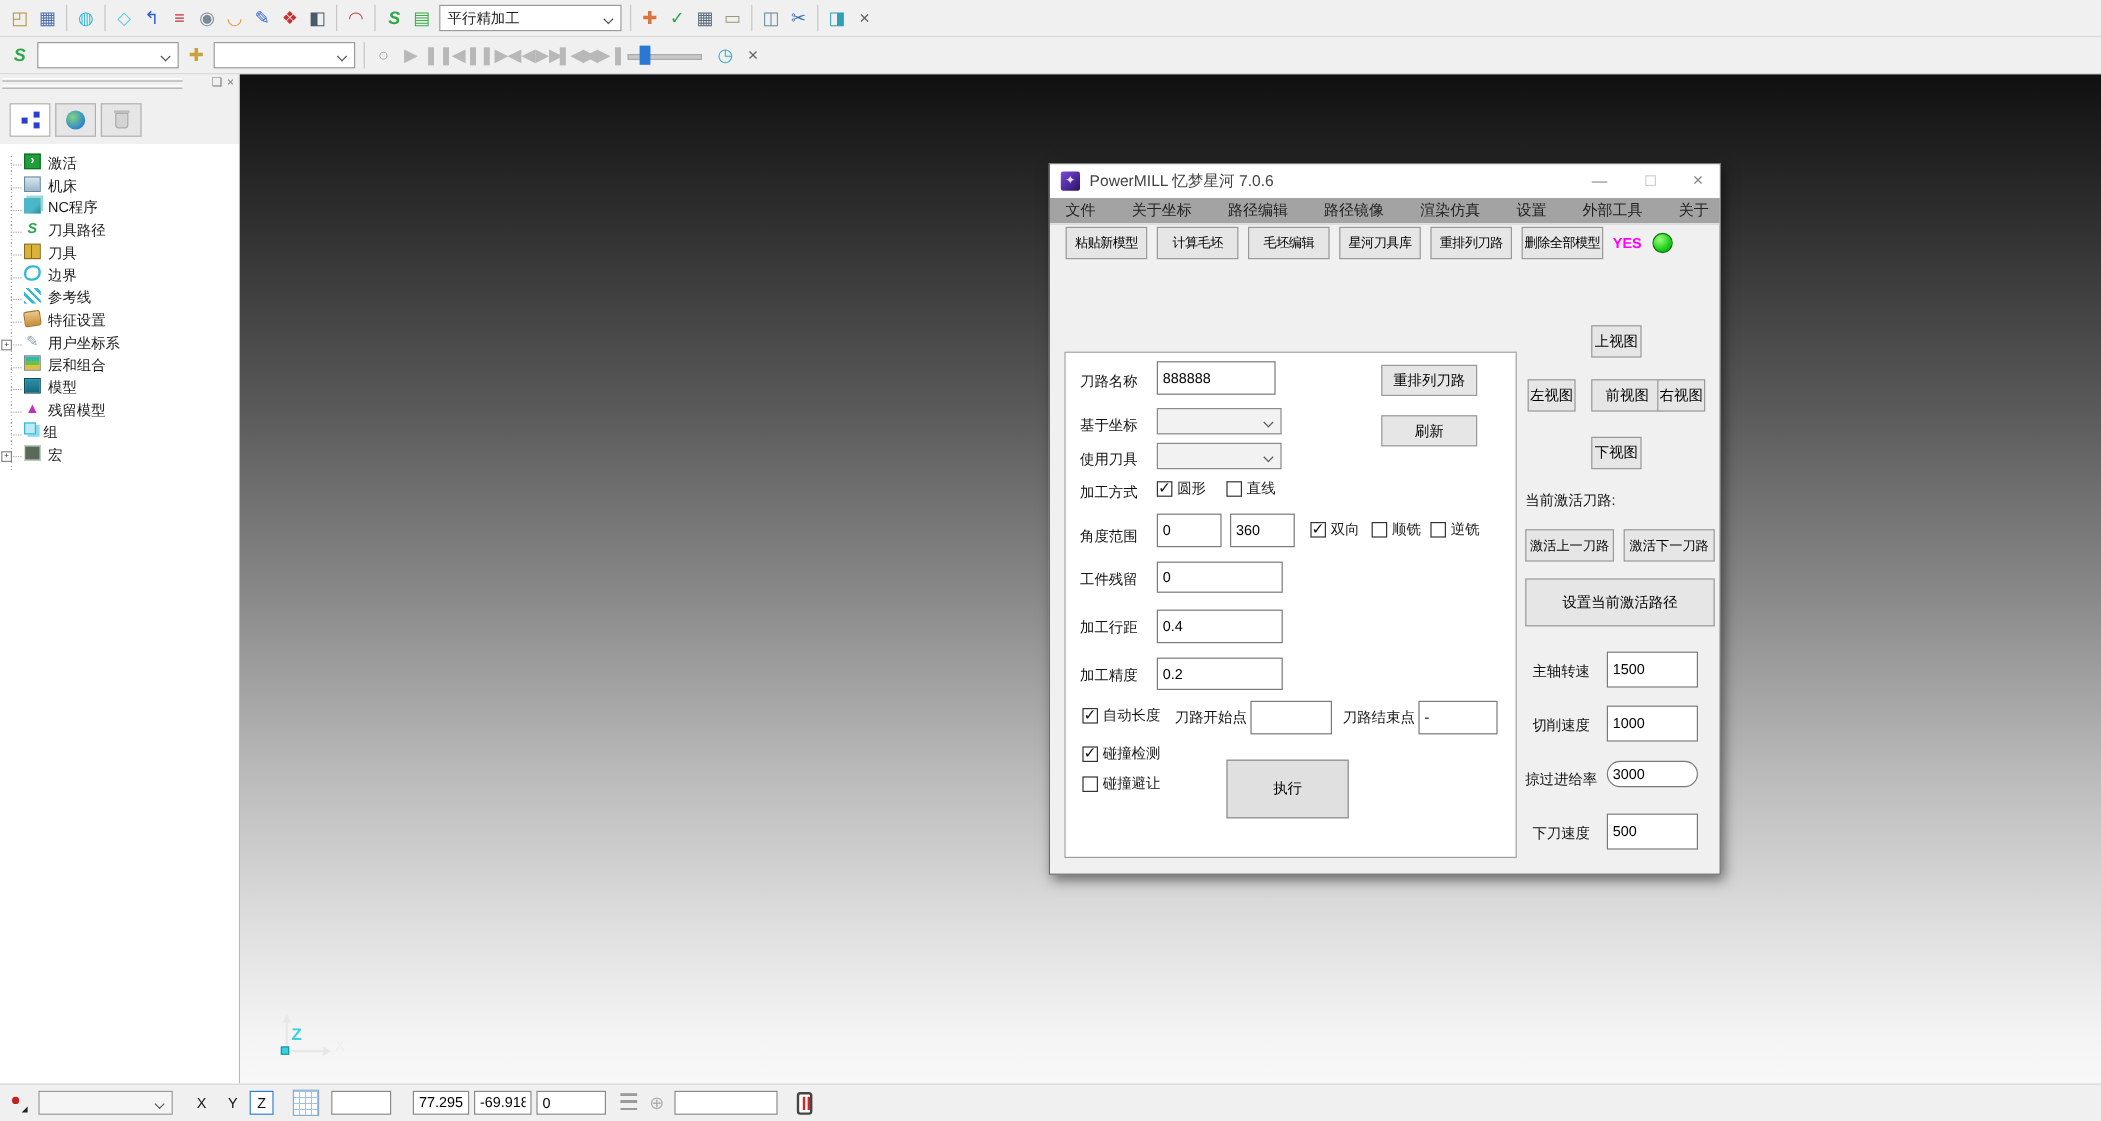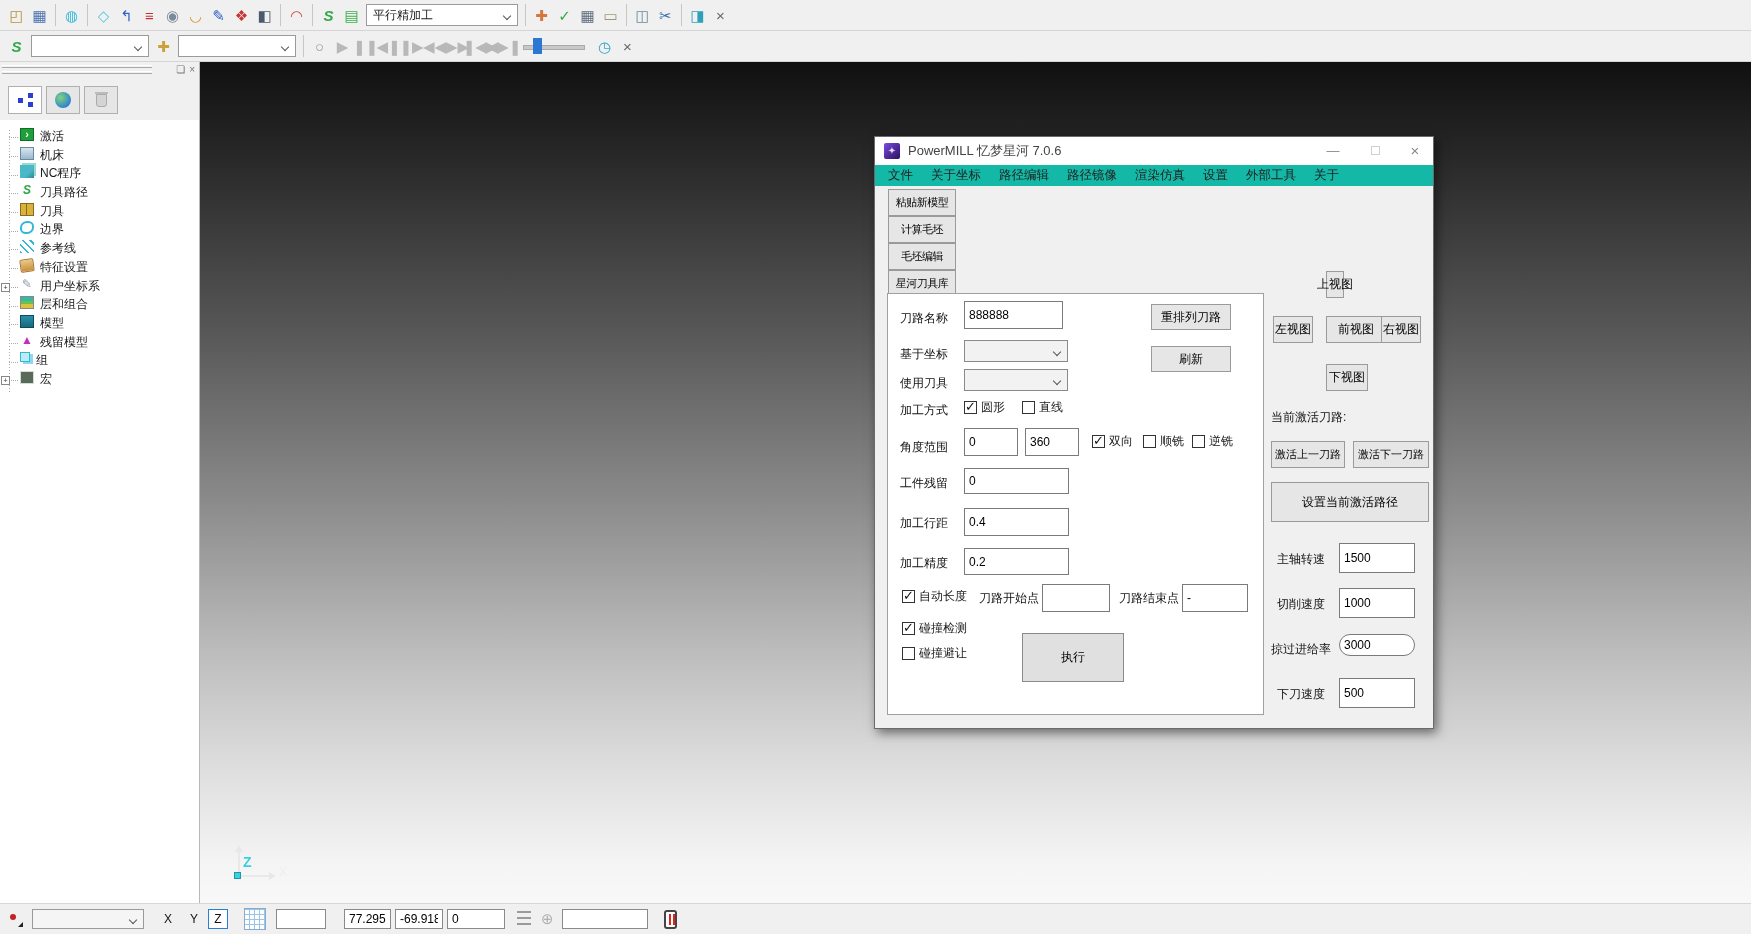--- a/index.html
+++ b/index.html
@@ -76,24 +76,24 @@
   
   #dialog{position:absolute;left:874px;top:136px;width:560px;height:593px;background:#f0f0f0;border:1px solid #6a6a6a;box-shadow:3px 4px 10px rgba(0,0,0,.5);}
   .dlg-titlebar{position:relative;height:28px;background:#fff;display:flex;align-items:center;}
   .dlg-app-icon{width:16px;height:16px;margin:0 8px 0 9px;background:linear-gradient(135deg,#7a4ae0,#2a1060);border-radius:2px;color:#e8d8ff;font-size:10px;line-height:16px;text-align:center;flex:none;}
   .dlg-title{font-size:13px;color:#444;}
   .win-btn{position:absolute;top:0;width:30px;height:27px;display:flex;align-items:center;justify-content:center;color:#888;font-size:13px;}
   .win-min{left:443px;}
   .win-max{left:485px;color:#c8c8c8;}
   .win-max i{display:block;width:9px;height:9px;border:1px solid #d0d0d0;}
   .win-close{left:525px;font-size:15px;}
-  .dlg-menubar{height:22px;background:#14b8a6;display:flex;align-items:center;padding-left:4px;border-bottom:1px solid #eee;}
+  .dlg-menubar{height:22px;background:#a3a3a3;display:flex;align-items:center;padding-left:4px;border-bottom:1px solid #eee;justify-content:space-between;}
   .menu-item{padding:0 9px;font-size:12.5px;color:#222;white-space:nowrap;}
   .quick-row{position:absolute;left:13px;display:flex;align-items:center;}
-  #quick1{top:52px;flex-direction:column;}
+  #quick1{top:52px;}
   #quick2{top:88px;}
   .qbtn{width:68px;height:27px;margin-right:8px;background:#e6e6e6;border:1px solid #9a9a9a;font-size:11px;letter-spacing:-0.5px;display:flex;align-items:center;justify-content:center;white-space:nowrap;flex:none;}
   .magenta{color:#f0f;font-weight:bold;font-size:12px;white-space:nowrap;}
   .green-dot{width:17px;height:17px;border-radius:50%;margin-left:9px;background:radial-gradient(circle at 35% 30%,#9aff7a,#1ecc1e 60%,#0a9a0a);border:1px solid #0a7a0a;flex:none;}
   .dlg-tabs{position:absolute;left:12px;top:134px;display:flex;align-items:flex-end;}
   .dtab{height:21px;padding:0 7px;border:1px solid #a0a0a0;border-bottom:none;background:#f0f0f0;font-size:12px;display:flex;align-items:center;white-space:nowrap;}
   .dtab.active{height:24px;background:#fff;position:relative;z-index:2;}
   .tab-panel{position:absolute;left:12px;top:156px;width:377px;height:422px;background:#fff;border:1px solid #a0a0a0;}
   .flabel{position:absolute;font-size:12px;color:#111;white-space:nowrap;}
   .tinput{position:absolute;background:#fff;border:1px solid #7a7a7a;font-family:"Liberation Sans","DejaVu Sans",sans-serif;font-size:12px;padding:0 4px;outline:none;}
@@ -378,21 +378,21 @@
         <span class="cb on"></span>
         <span>碰撞检测</span>
       </span>
       <span class="cbrow" style="left:14px;top:351px">
         <span class="cb"></span>
         <span>碰撞避让</span>
       </span>
       <button class="pbtn exec-btn" style="left:134px;top:339px;width:102px;height:49px">执行</button>
     </div>
 
-    <button class="pbtn" style="left:451px;top:134px;width:18px;height:27px">上视图</button>
+    <button class="pbtn" style="left:451px;top:134px;width:42px;height:27px">上视图</button>
     <button class="pbtn" style="left:398px;top:179px;width:40px;height:27px">左视图</button>
     <button class="pbtn" style="left:451px;top:179px;width:60px;height:27px">前视图</button>
     <button class="pbtn" style="left:506px;top:179px;width:40px;height:27px">右视图</button>
     <button class="pbtn" style="left:451px;top:227px;width:42px;height:27px">下视图</button>
 
     <span class="rlabel" style="left:396px;top:272px">当前激活刀路:</span>
     <button class="pbtn" style="left:396px;top:304px;width:74px;height:27px;font-size:11px">激活上一刀路</button>
     <button class="pbtn" style="left:478px;top:304px;width:76px;height:27px;font-size:11px">激活下一刀路</button>
     <button class="pbtn" style="left:396px;top:345px;width:158px;height:40px">设置当前激活路径</button>
 

